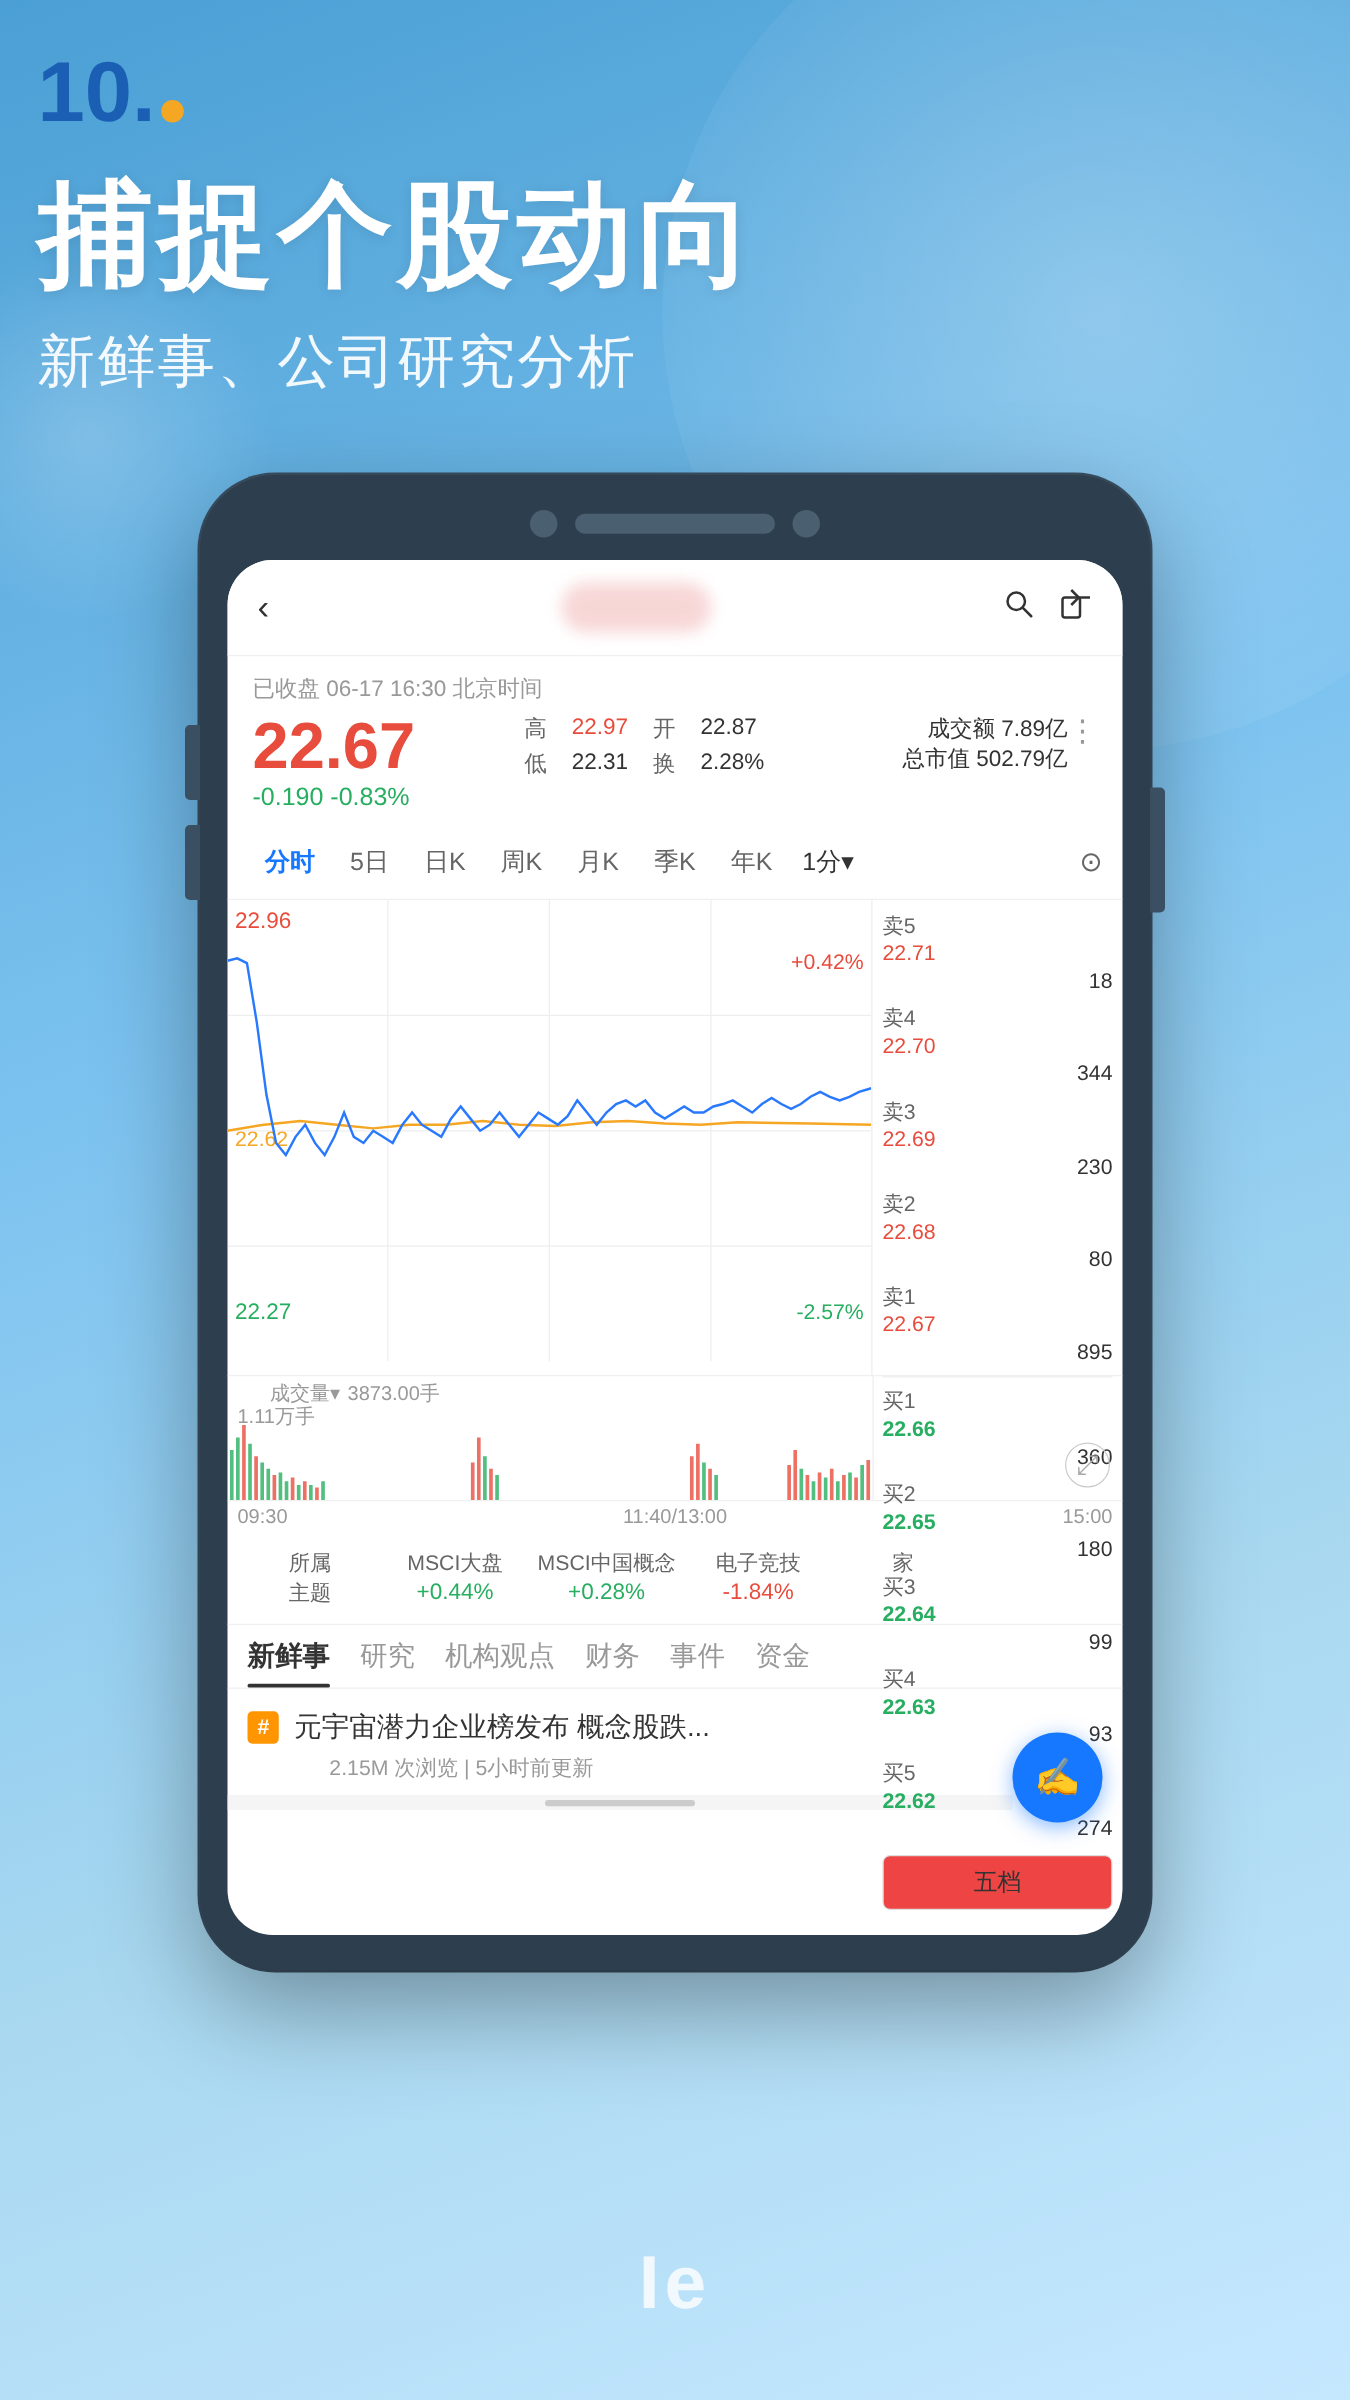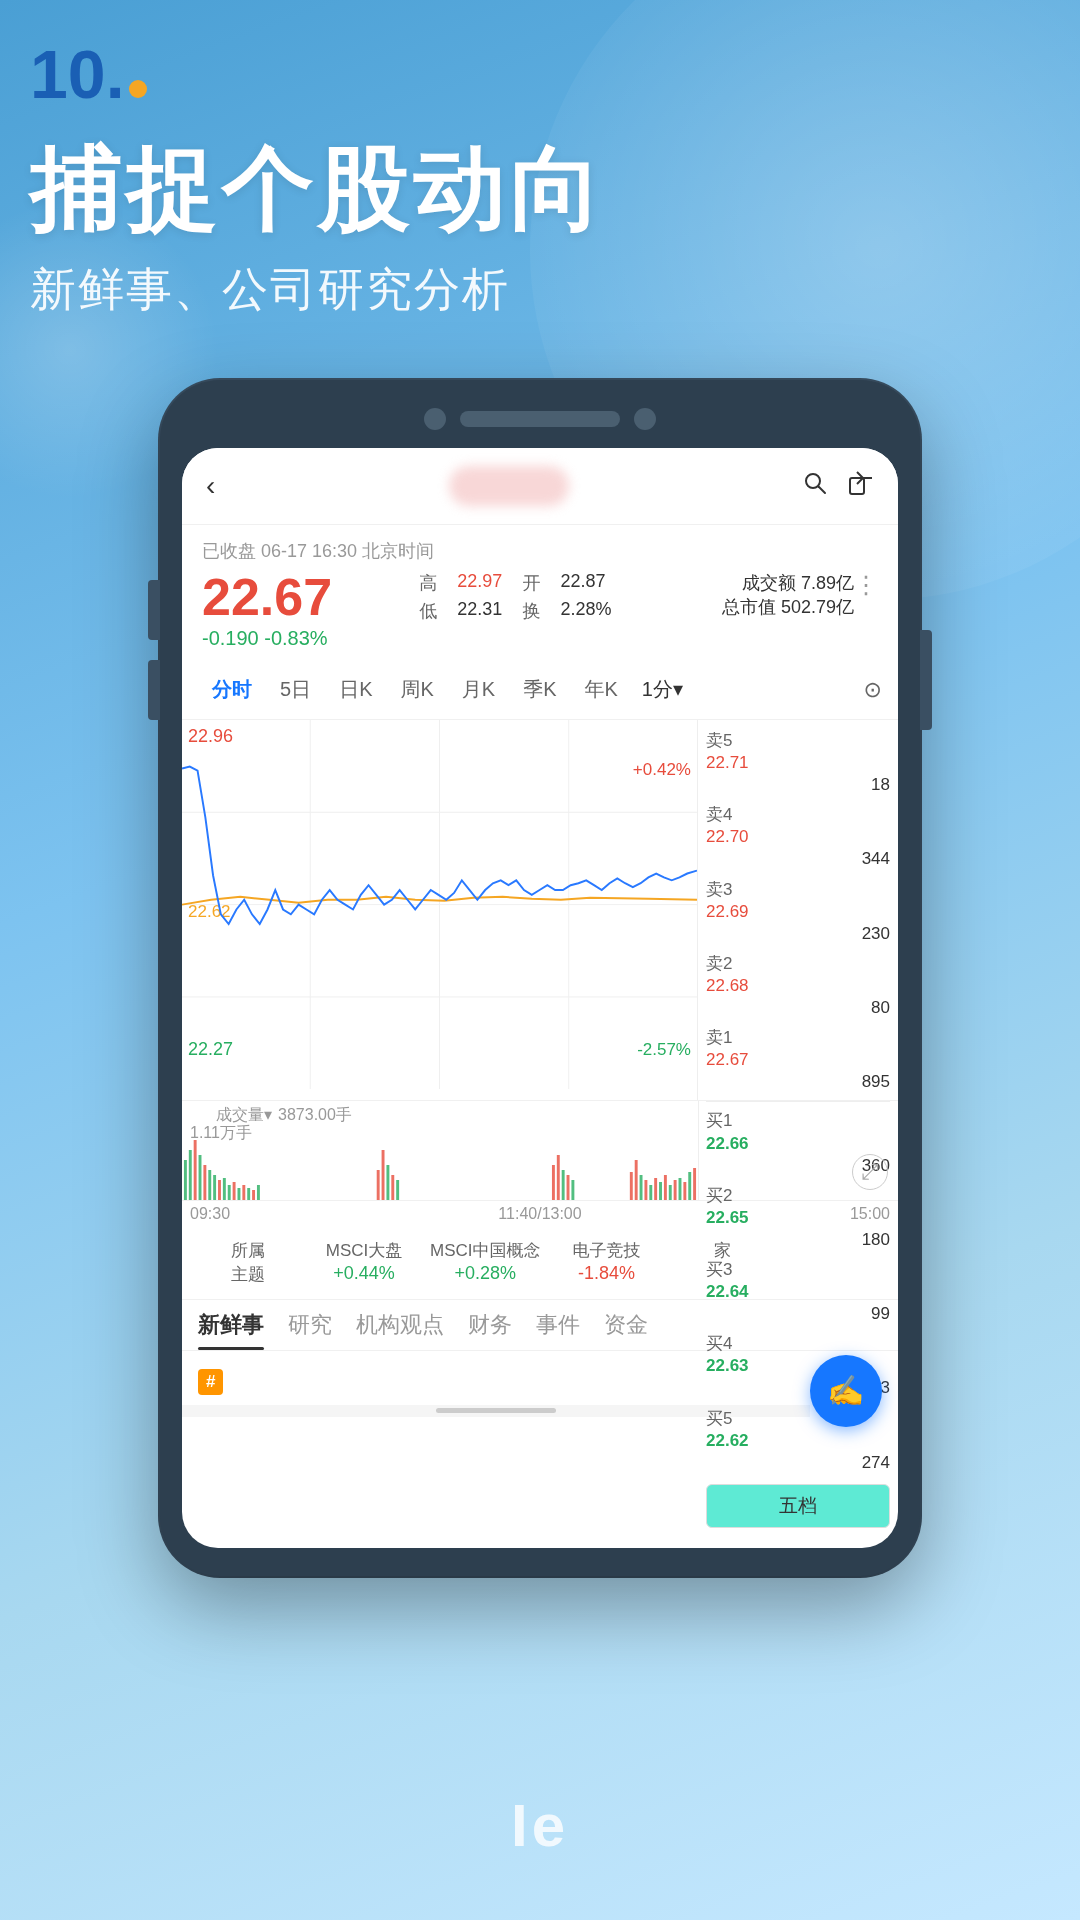--- a/index.html
+++ b/index.html
@@ -352,21 +352,21 @@
     .sell-price { color: #e74c3c; }
     .buy-price { color: #27ae60; font-weight: bold; }
     .order-qty { color: #333; text-align: right; }
     .order-divider {
       height: 1px;
       background: #eee;
       margin: 4px 0;
     }
     .wudang-btn {
       width: 100%;
-      background: #5eead4;
+      background: #ef4444;
       border: 1px solid #ddd;
       border-radius: 6px;
       padding: 8px 0;
       text-align: center;
       font-size: 19px;
       color: #333;
       margin-top: 6px;
       cursor: pointer;
     }
 
@@ -832,20 +832,24 @@
         <div class="news-tab">机构观点</div>
         <div class="news-tab">财务</div>
         <div class="news-tab">事件</div>
         <div class="news-tab">资金</div>
       </div>
 
       <div class="news-item">
         <div class="news-tag">
           <span class="news-tag-icon">#</span>
         </div>
+        <div>
+          <div class="news-title">元宇宙潜力企业榜发布 概念股跌...</div>
+          <div class="news-meta">2.15M 次浏览 | 5小时前更新</div>
+        </div>
       </div>
 
       <div class="fab" style="position:relative;margin:10px auto;width:72px;height:72px;left:auto;right:auto;float:right;margin-right:16px;">
         <span class="fab-icon">✍</span>
       </div>
 
       <div class="phone-bottom-bar">
         <div class="home-indicator"></div>
       </div>
 

